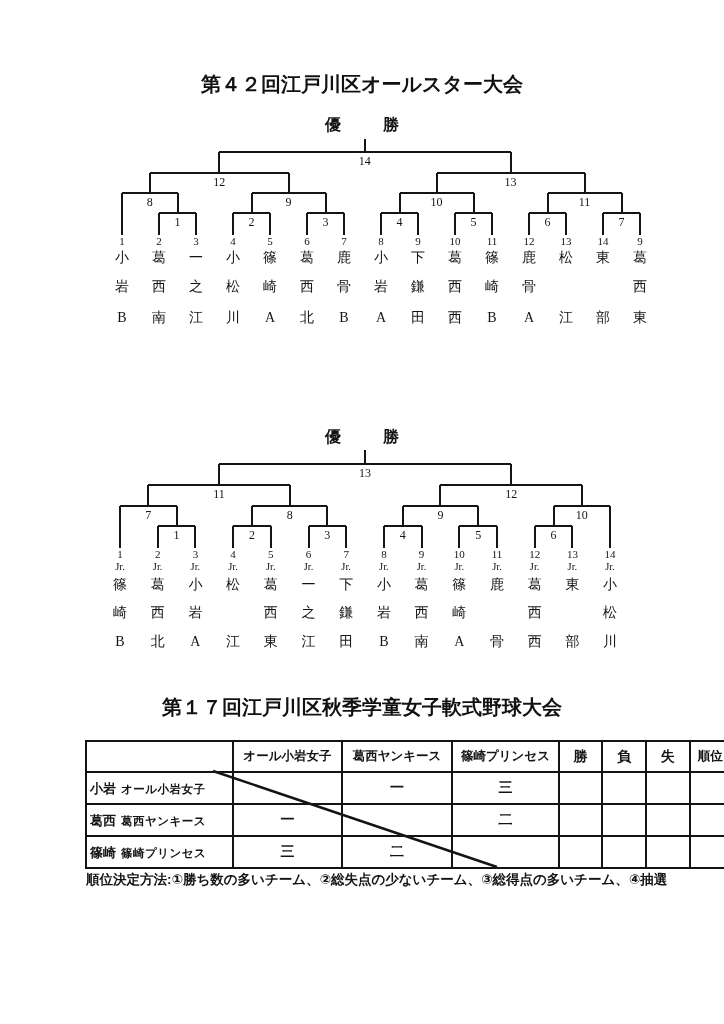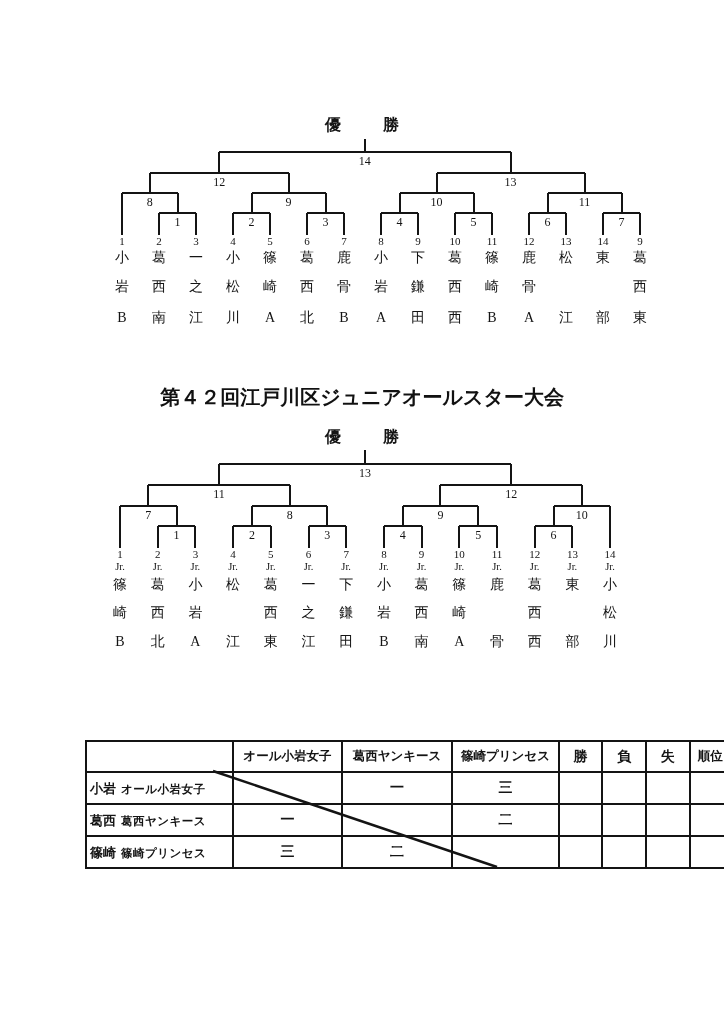--- a/index.html
+++ b/index.html
@@ -116,20 +116,21 @@
       <line x1="440.45" y1="485" x2="581.825" y2="485" stroke="#141414" stroke-width="2" shape-rendering="crispEdges"></line>
       <line x1="440.45" y1="485" x2="440.45" y2="506" stroke="#141414" stroke-width="2" shape-rendering="crispEdges"></line>
       <line x1="581.825" y1="485" x2="581.825" y2="506" stroke="#141414" stroke-width="2" shape-rendering="crispEdges"></line>
       <line x1="218.96250000000003" y1="464" x2="511.13750000000005" y2="464" stroke="#141414" stroke-width="2" shape-rendering="crispEdges"></line>
       <line x1="218.96250000000003" y1="464" x2="218.96250000000003" y2="485" stroke="#141414" stroke-width="2" shape-rendering="crispEdges"></line>
       <line x1="511.13750000000005" y1="464" x2="511.13750000000005" y2="485" stroke="#141414" stroke-width="2" shape-rendering="crispEdges"></line>
       <line x1="365.05000000000007" y1="450" x2="365.05000000000007" y2="464" stroke="#141414" stroke-width="2" shape-rendering="crispEdges"></line>
       <line x1="213" y1="771" x2="497" y2="867" stroke="#141414" stroke-width="2.5"></line>
     </svg>
 
+  <div class="tourney-title" style="top:74px">第４２回江戸川区オールスター大会</div>
   <div class="champ" style="top:117px">
     <span>優</span>
     <span>勝</span>
   </div>
   <div class="layer" id="bracket-0">
       <span class="abs m-label" style="left: 177.5px; top: 216px;">1</span>
       <span class="abs m-label" style="left: 251.5px; top: 216px;">2</span>
       <span class="abs m-label" style="left: 325.5px; top: 216px;">3</span>
       <span class="abs m-label" style="left: 399.5px; top: 216px;">4</span>
       <span class="abs m-label" style="left: 473.5px; top: 216px;">5</span>
@@ -195,21 +196,20 @@
       <span class="abs t-char" style="left: 566px; top: 311px;">江</span>
       <span class="abs t-num" style="left: 603px; top: 236px;">14</span>
       <span class="abs t-char" style="left: 603px; top: 251px;">東</span>
       <span class="abs t-char" style="left: 603px; top: 311px;">部</span>
       <span class="abs t-num" style="left: 640px; top: 236px;">9</span>
       <span class="abs t-char" style="left: 640px; top: 251px;">葛</span>
       <span class="abs t-char" style="left: 640px; top: 280px;">西</span>
       <span class="abs t-char" style="left: 640px; top: 311px;">東</span>
     </div>
 
-  <div class="tourney-title" style="top:387px">第４２回江戸川区ジュニアオールスター大会</div>
   <div class="champ" style="top:429px">
     <span>優</span>
     <span>勝</span>
   </div>
   <div class="layer" id="bracket-1">
       <span class="abs m-label" style="left: 176.55px; top: 529px;">1</span>
       <span class="abs m-label" style="left: 251.95px; top: 529px;">2</span>
       <span class="abs m-label" style="left: 327.35px; top: 529px;">3</span>
       <span class="abs m-label" style="left: 402.75px; top: 529px;">4</span>
       <span class="abs m-label" style="left: 478.15px; top: 529px;">5</span>
@@ -283,20 +283,21 @@
       <span class="abs t-prefix" style="left: 572.4px; top: 562px;">Jr.</span>
       <span class="abs t-char" style="left: 572.4px; top: 578px;">東</span>
       <span class="abs t-char" style="left: 572.4px; top: 635px;">部</span>
       <span class="abs t-num" style="left: 610.1px; top: 549px;">14</span>
       <span class="abs t-prefix" style="left: 610.1px; top: 562px;">Jr.</span>
       <span class="abs t-char" style="left: 610.1px; top: 578px;">小</span>
       <span class="abs t-char" style="left: 610.1px; top: 606px;">松</span>
       <span class="abs t-char" style="left: 610.1px; top: 635px;">川</span>
     </div>
 
+  <div class="tourney-title" style="top:697px">第１７回江戸川区秋季学童女子軟式野球大会</div>
 
   <table class="league">
     <colgroup>
       <col style="width:128px">
         <col style="width:95px">
         <col style="width:96px">
         <col style="width:93px">
       <col style="width:38px">
         <col style="width:38px">
         <col style="width:38px">
@@ -339,14 +340,15 @@
       <td class="val">二</td>
       <td class="val"></td>
       <td class="val"></td>
       <td class="val"></td>
       <td class="val"></td>
       <td class="val"></td>
     </tr>
   </tbody>
     </table>
 
+  <div class="footnote">順位決定方法:①勝ち数の多いチーム、②総失点の少ないチーム、③総得点の多いチーム、④抽選</div>
 
 </div>
 
 </body></html>

